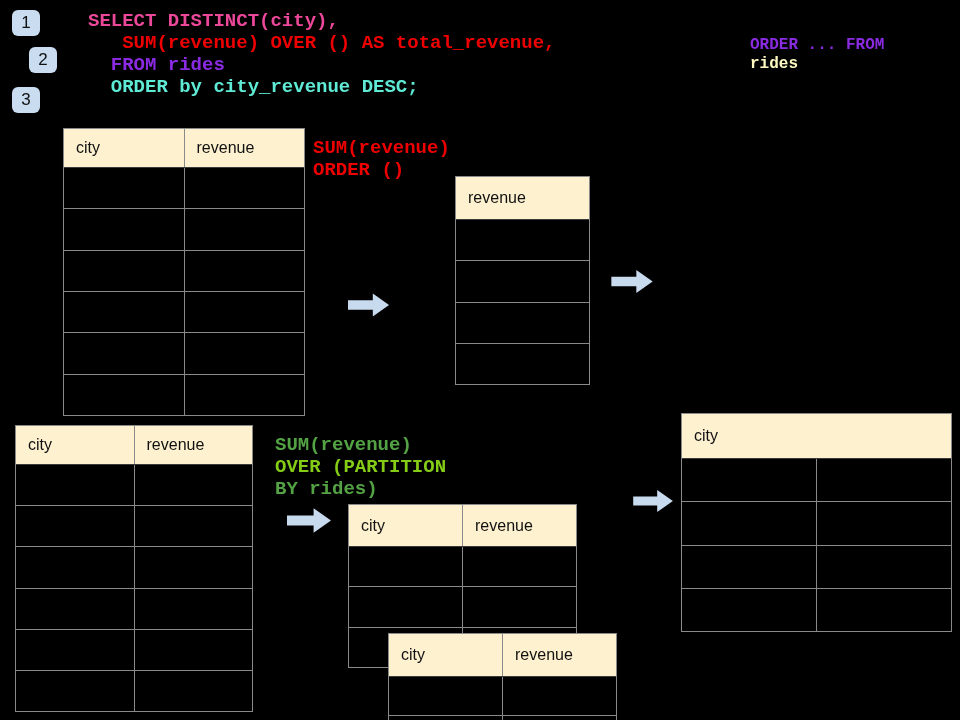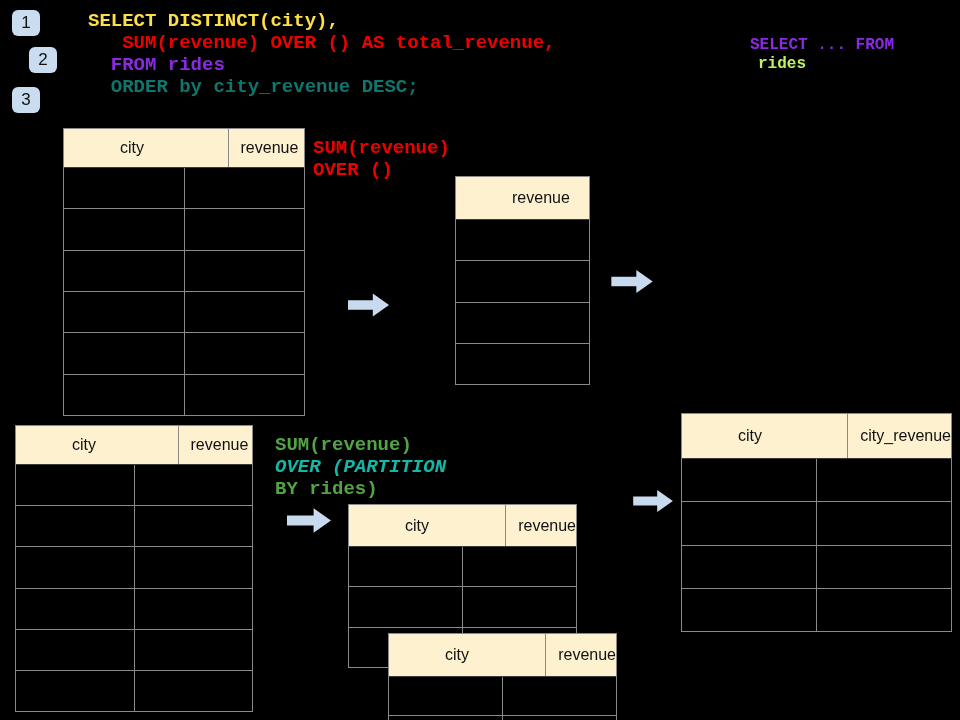--- a/index.html
+++ b/index.html
@@ -28,59 +28,59 @@
   .tbl{
     position:absolute;display:flex;flex-direction:column;
     border:1px solid var(--tbl-border);background:#000;box-sizing:border-box;
   }
   .thead{
     display:flex;background:var(--header-fill);
     border-bottom:1px solid #3a3a3a;flex:0 0 auto;
   }
   .th{
     flex:1;display:flex;align-items:center;padding-left:12px;
-    font:16px "Liberation Sans", sans-serif;color:#111;box-sizing:border-box;margin-left:44px;
+    font:16px "Liberation Sans", sans-serif;color:#111;box-sizing:border-box;
   }
   .th + .th{border-left:1px solid var(--tbl-border);}
   .trow{display:flex;flex:1 1 0;}
   .trow + .trow{border-top:1px solid var(--tbl-border);}
   .td{flex:1;box-sizing:border-box;}
   .td + .td{border-left:1px solid var(--tbl-border);}
 
   .arrow{position:absolute;}
 </style>
 </head>
 <body>
 
 <div class="canvas" style="background: rgb(0, 0, 0);">
 
   <div class="badge" style="left: 12px; top: 10px; background: rgb(201, 220, 240);">1</div>
   <div class="badge" style="left: 29px; top: 47px; background: rgb(201, 220, 240);">2</div>
   <div class="badge" style="left: 12px; top: 87px; background: rgb(201, 220, 240);">3</div>
 
   <div class="code-block" style="left:88px;top:10px;">
-    <div class="code-line" style="color: #fde047;">SELECT DISTINCT(city),</div>
+    <div class="code-line" style="color: #ec4899;">SELECT DISTINCT(city),</div>
     <div class="code-line" style="color: rgb(238, 0, 0); text-align: right;">   SUM(revenue) OVER () AS total_revenue,</div>
     <div class="code-line" style="color: rgb(138, 43, 226); font-family: Liberation Mono, monospace;">  FROM rides</div>
-    <div class="code-line" style="color: #0f766e;">  ORDER by city_revenue DESC;</div>
+    <div class="code-line" style="color: #5eead4;">  ORDER by city_revenue DESC;</div>
   </div>
 
   <div class="code-block code-small" style="left:750px;top:36px;">
-    <div class="code-line" style="color: rgb(138, 43, 226);">SELECT ... FROM</div>
-    <div class="code-line" style="color: #bef264; margin-left: 8px;">rides</div>
+    <div class="code-line" style="color: rgb(138, 43, 226);">ORDER ... FROM</div>
+    <div class="code-line" style="color: #fef9c3;">rides</div>
   </div>
 
   <div class="code-block" style="left:313px;top:137px;">
     <div class="code-line" style="color: rgb(238, 0, 0);">SUM(revenue)</div>
-    <div class="code-line" style="color: rgb(238, 0, 0);">OVER ()</div>
+    <div class="code-line" style="color: rgb(238, 0, 0);">ORDER ()</div>
   </div>
 
   <div class="code-block" style="left:275px;top:434px;">
     <div class="code-line" style="color: rgb(83, 163, 68);">SUM(revenue)</div>
-    <div class="code-line" style="color: #14b8a6; font-style: italic;">OVER (PARTITION</div>
+    <div class="code-line" style="color: #84cc16;">OVER (PARTITION</div>
     <div class="code-line" style="color: rgb(83, 163, 68);">BY rides)</div>
   </div>
 
   <div class="tbl" style="left:63px;top:128px;width:242px;height:288px;--hh:38px;">
       <div class="thead" style="height: 38px;">
         <div class="th">city</div>
         <div class="th">revenue</div>
       </div>
       <div class="trow">
         <div class="td"></div>
@@ -187,21 +187,20 @@
       </div>
       <div class="trow">
         <div class="td"></div>
         <div class="td"></div>
       </div>
     </div>
 
   <div class="tbl" style="left:681px;top:413px;width:271px;height:219px;--hh:44px;">
       <div class="thead" style="height: 44px;">
         <div class="th">city</div>
-        <div class="th">city_revenue</div>
       </div>
       <div class="trow">
         <div class="td"></div>
         <div class="td"></div>
       </div>
       <div class="trow">
         <div class="td"></div>
         <div class="td"></div>
       </div>
       <div class="trow">

